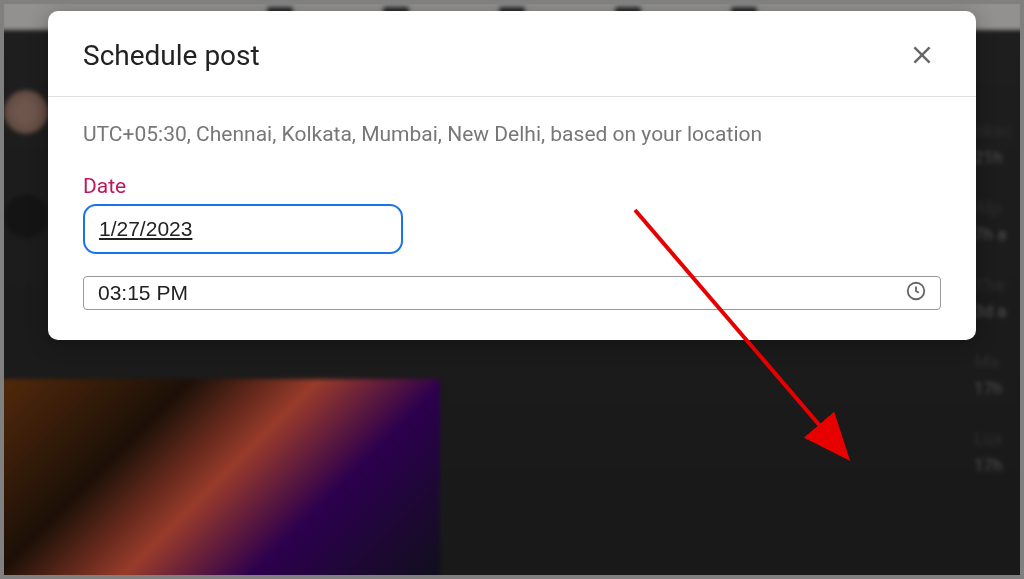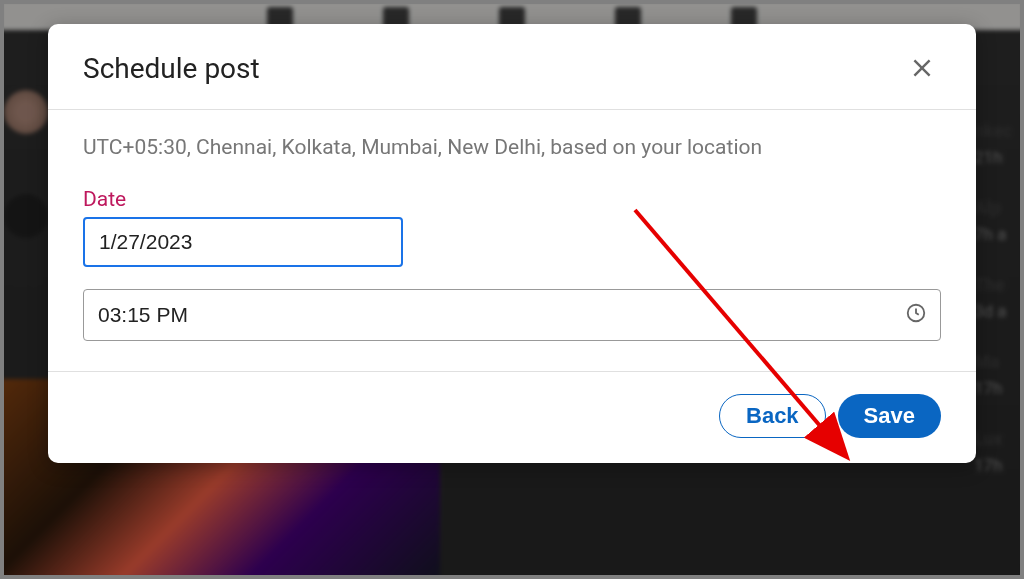--- a/index.html
+++ b/index.html
@@ -94,21 +94,21 @@
       font-size: 17px;
       margin-bottom: 30px;
     }
     .dim-overlay {
       position: absolute;
       inset: 0;
       background: rgba(0,0,0,0.4);
     }
     .modal {
       position: absolute;
-      top: 24px;
+      top: 11px;
       left: 48px;
       width: 928px;
       background: #fff;
       border-radius: 10px;
       box-shadow: 0 4px 20px rgba(0,0,0,0.3);
     }
     .modal-header {
       display: flex;
       justify-content: space-between;
       align-items: center;
@@ -140,36 +140,37 @@
     }
     .field-label {
       font-size: 21px;
       color: #be185d;
       margin-bottom: 6px;
     }
     .date-input {
       width: 320px;
       height: 50px;
       border: 2px solid #1a73e8;
-      border-radius: 4px;
+      border-radius: 13px;
       font-size: 21px;
       padding: 4px 14px;
       color: #222;
       background: #fff;
+      text-decoration: underline;
     }
     .date-group {
       margin-bottom: 22px;
     }
     .time-input-wrapper {
       position: relative;
       width: 100%;
     }
     .time-input {
       width: 100%;
-      height: 52px;
+      height: 34px;
       border: 1px solid #999;
       border-radius: 4px;
       font-size: 21px;
       padding: 0 48px 0 14px;
       color: #222;
       background: #fff;
     }
     .clock-icon {
       position: absolute;
       right: 14px;
@@ -273,24 +274,20 @@
         <span class="clock-icon">
           <svg width="22" height="22" viewBox="0 0 24 24" fill="none" stroke="currentColor" stroke-width="2">
             <circle cx="12" cy="12" r="9"></circle>
             <path d="M12 7v5l3 2"></path>
           </svg>
         </span>
       </div>
     </div>
   </div>
 
-  <div class="modal-footer">
-    <button class="btn btn-back">Back</button>
-    <button class="btn btn-save">Save</button>
-  </div>
 </div>
 
 <svg class="arrow-annotation" width="280" height="300">
   <defs>
     <marker id="arrowhead" markerWidth="12" markerHeight="10" refX="10" refY="5" orient="auto">
       <polygon points="0 0, 12 5, 0 10" fill="#e60000"></polygon>
     </marker>
   </defs>
   <line x1="15" y1="15" x2="225" y2="260" stroke="#e60000" stroke-width="4" marker-end="url(#arrowhead)"></line>
 </svg>

